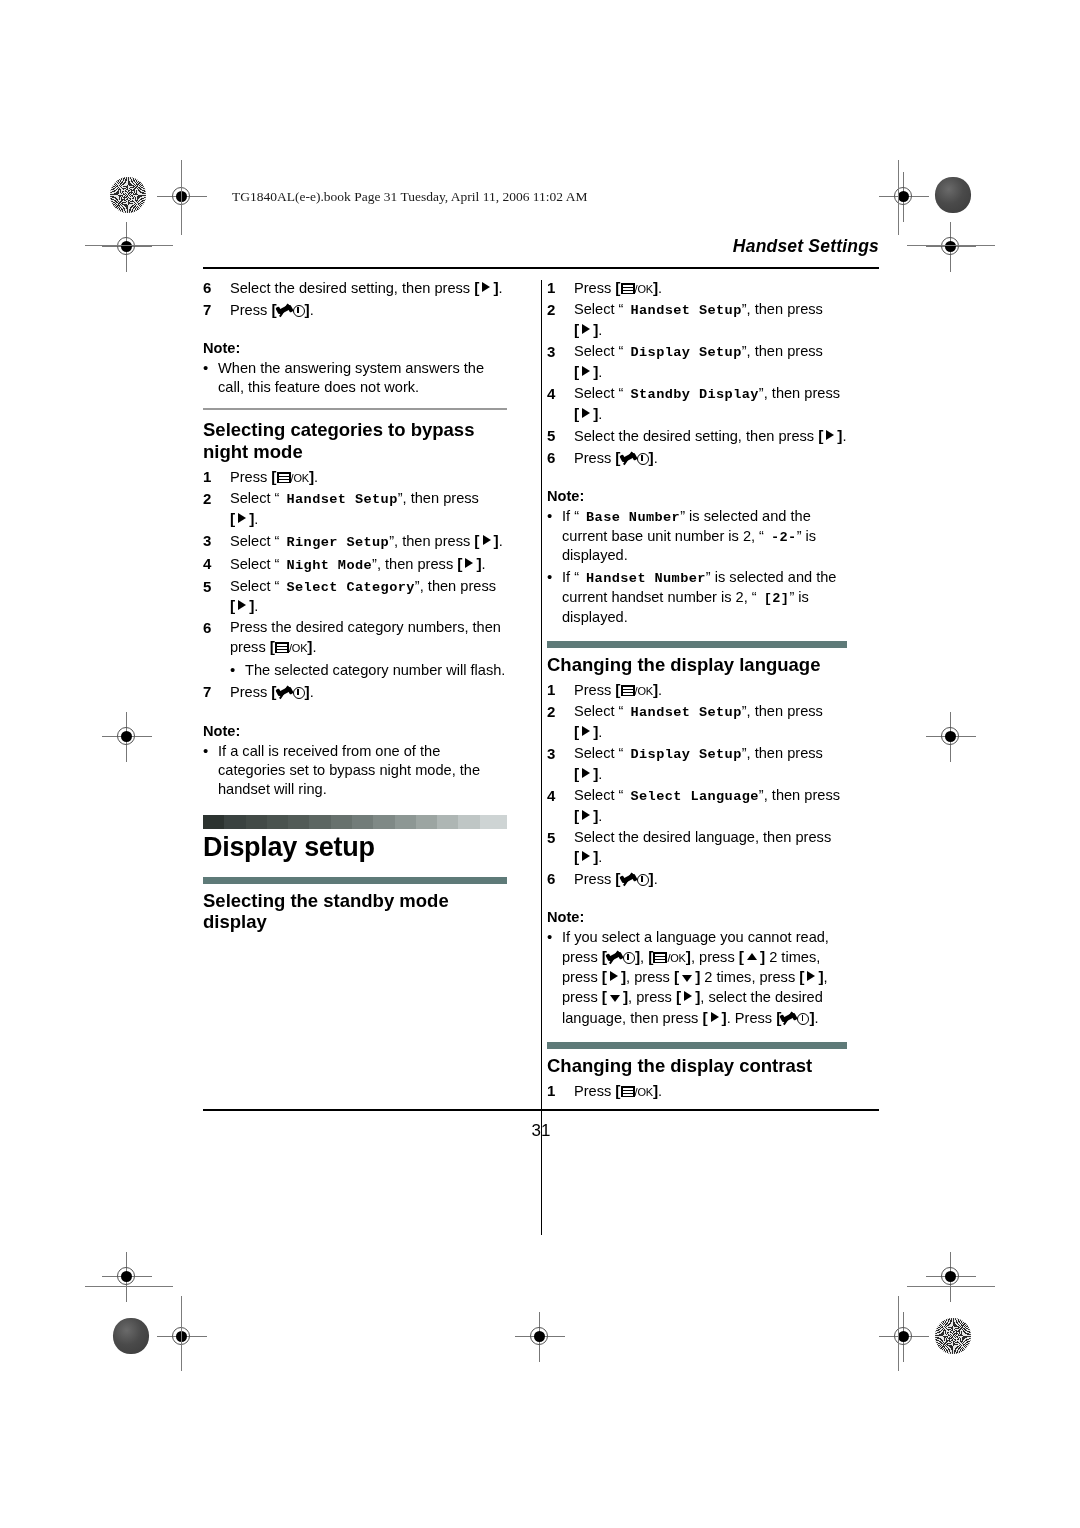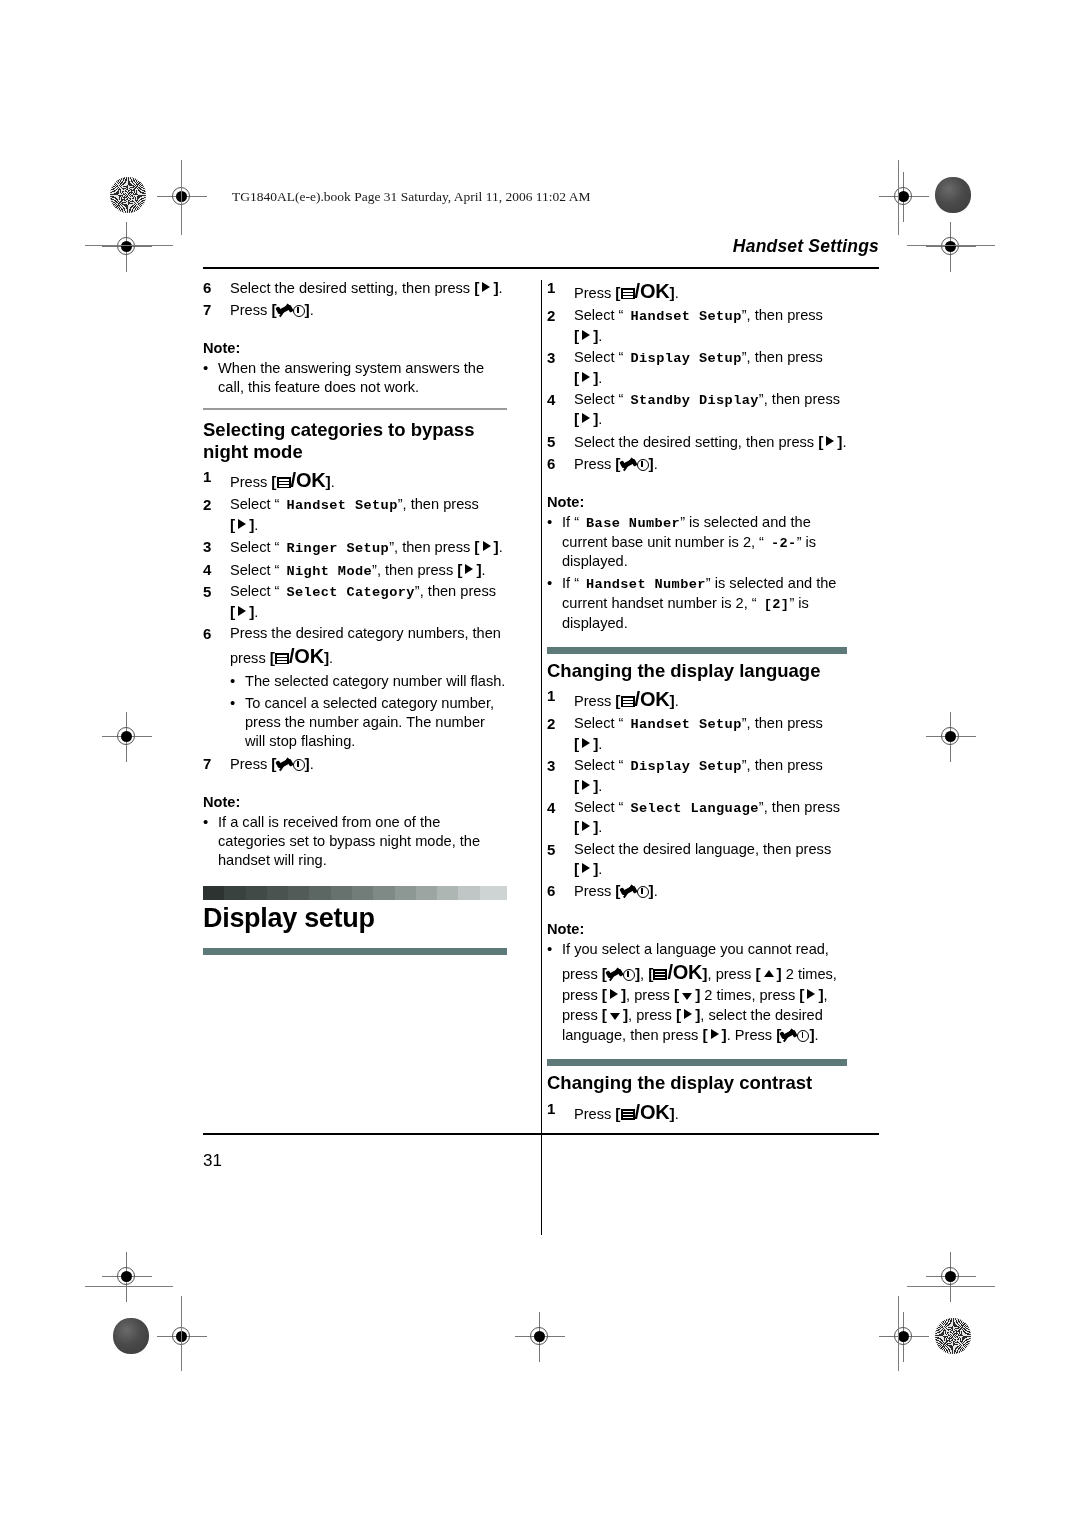--- a/index.html
+++ b/index.html
@@ -210,21 +210,21 @@
     padding-left: 7px;
   }
 
   
   .key {
     font-weight: bold;
     white-space: nowrap;
     display: inline;
   }
   .key .br { font-weight: bold; font-size: 15.5px; }
-  .ok-txt { font-weight: bold; font-size: 20px; letter-spacing: -.2px; }
+  .ok-txt { font-weight: normal; font-size: 11px; letter-spacing: -.2px; }
 
   .ico-menu {
     display: inline-block;
     width: 14px; height: 11px;
     background: #000;
     position: relative;
     vertical-align: -1px;
     margin: 0 0px;
   }
   .ico-menu::before {
@@ -309,24 +309,24 @@
     background: #000;
   }
 
   
   .foot-rule {
     height: 1.8px;
     background: #000;
     margin-top: 6px;
   }
   .folio {
-    text-align: left;
+    text-align: center;
     font-size: 17px;
     font-weight: normal;
-    padding-top: 16px;
+    padding-top: 10px;
   }
 
   .bookline {
     position: absolute;
     left: 232px;
     top: 189px;
     font-family: "Liberation Serif", serif;
     font-size: 13.5px;
     color: #1a1a1a;
     white-space: nowrap;
@@ -409,21 +409,21 @@
 
 <div class="cutline" style="left:85px;  top:245px; width:88px; height:1.4px;"></div>
 <div class="cutline" style="left:907px; top:245px; width:88px; height:1.4px;"></div>
 <div class="cutline" style="left:85px;  top:1286px; width:88px; height:1.4px;"></div>
 <div class="cutline" style="left:907px; top:1286px; width:88px; height:1.4px;"></div>
 <div class="cutline" style="left:181px; top:160px; width:1.4px; height:75px;"></div>
 <div class="cutline" style="left:898px; top:160px; width:1.4px; height:75px;"></div>
 <div class="cutline" style="left:181px; top:1296px; width:1.4px; height:75px;"></div>
 <div class="cutline" style="left:898px; top:1296px; width:1.4px; height:75px;"></div>
 
-<div class="bookline">TG1840AL(e-e).book  Page 31  Saturday, April 11, 2006  11:02 AM</div>
+<div class="bookline">TG1840AL(e-e).book  Page 31  Tuesday, April 11, 2006  11:02 AM</div>
 
 <div id="page">
 
   <div class="running-head">Handset Settings</div>
   <div class="head-rule"></div>
 
   <div class="columns">
     <div class="col-divider"></div>
 
     <div class="col left">
@@ -477,39 +477,39 @@
         </li>
         <li>
           <span class="num">6</span>
           Press the desired category numbers, then press
           <span class="key"><span class="br">[</span><span class="ico-menu"></span><span class="ok-txt">/OK</span><span class="br">]</span></span>.
         </li>
       </ol>
 
       <ul class="bullets indented">
         <li>The selected category number will flash.</li>
-        <li>To cancel a selected category number, press the number again. The number will stop flashing.</li>
       </ul>
 
       <ol class="steps">
         <li>
           <span class="num">7</span>
           Press <span class="key"><span class="br">[</span><span class="ico-offhook"><span class="hs"></span><span class="slash"></span></span><span class="ico-power"></span><span class="br">]</span></span>.
         </li>
       </ol>
 
       <div class="note-label">Note:</div>
       <ul class="bullets">
         <li>If a call is received from one of the categories set to bypass night mode, the handset will ring.</li>
       </ul>
 
       <div class="gradient-bar"></div>
       <div class="section-title">Display setup</div>
 
       <div class="teal-bar"></div>
+      <div class="sub-title">Selecting the standby mode display</div>
 
     </div>
 
     <div class="col right">
 
       <ol class="steps">
         <li>
           <span class="num">1</span>
           Press <span class="key"><span class="br">[</span><span class="ico-menu"></span><span class="ok-txt">/OK</span><span class="br">]</span></span>.
         </li>

